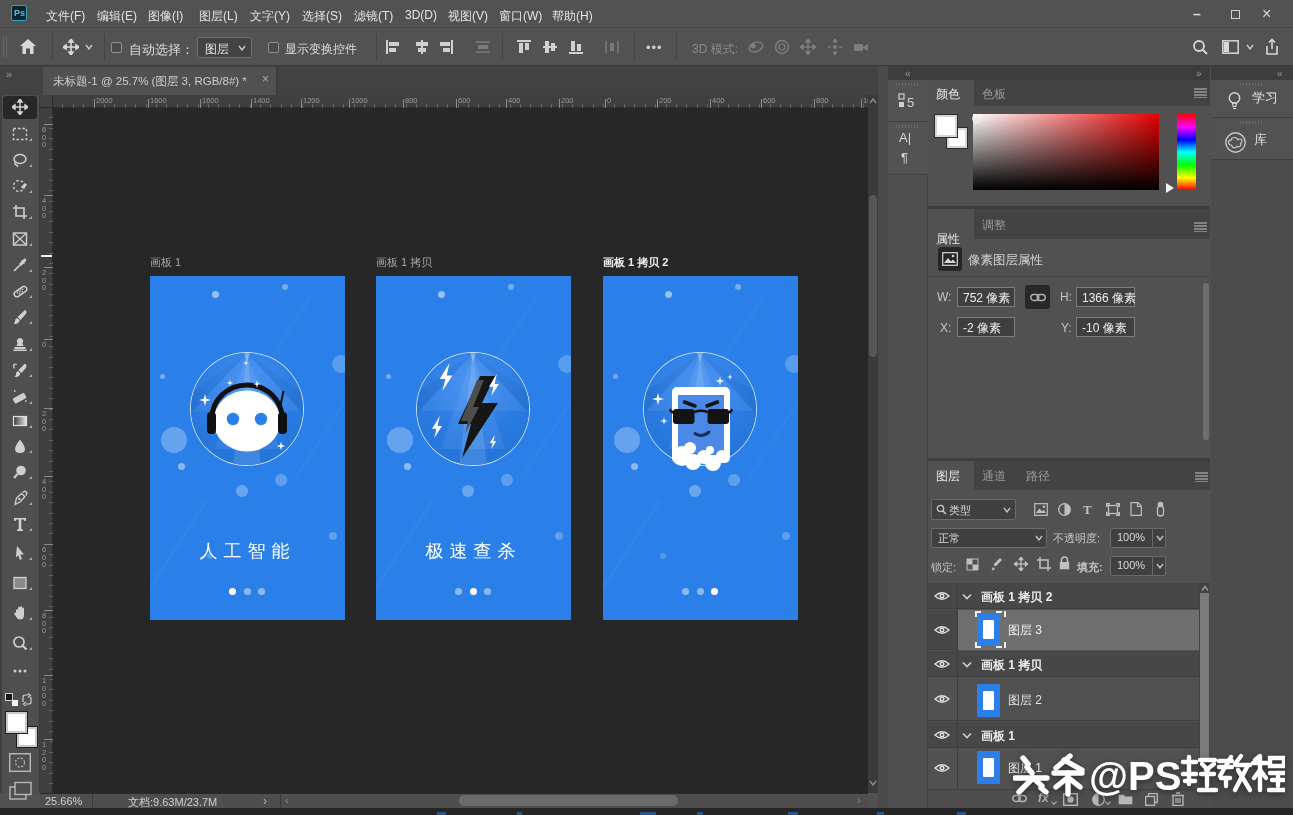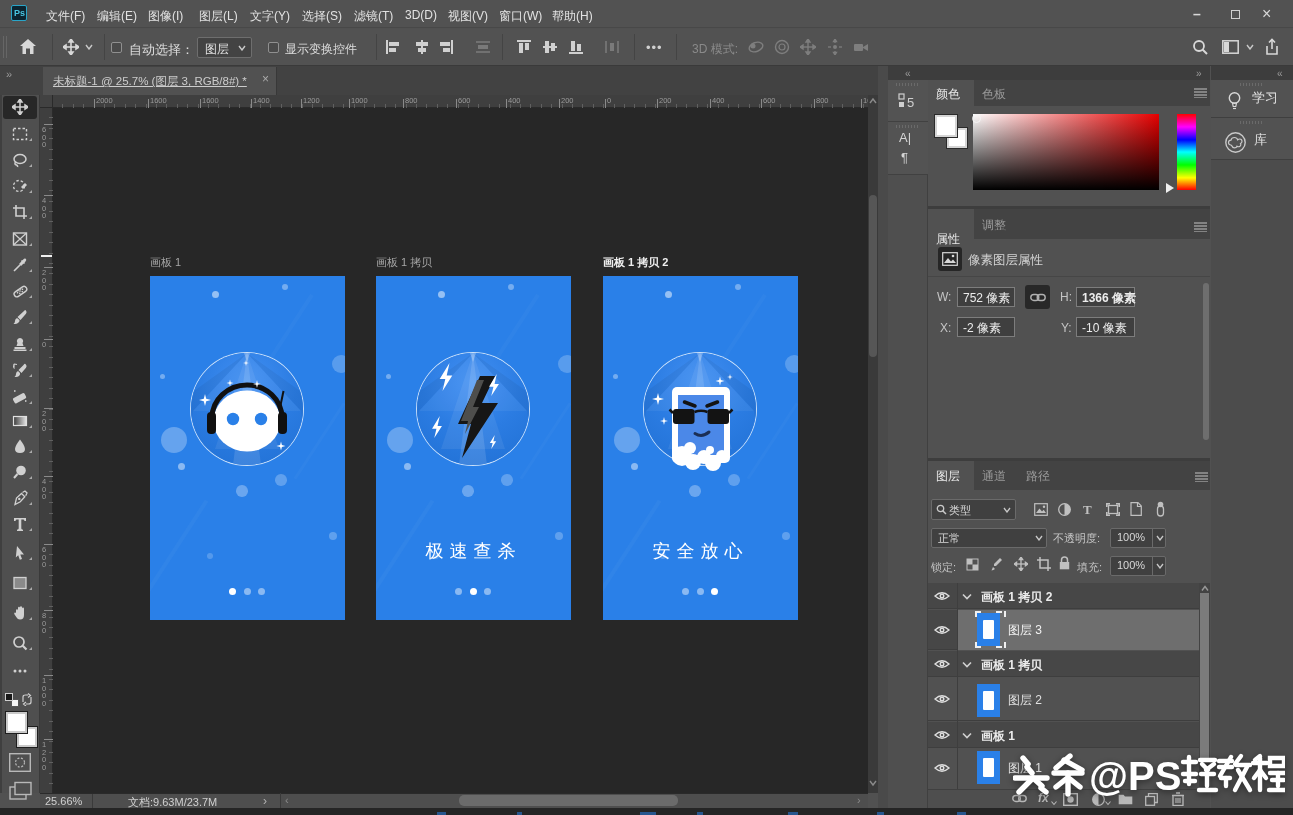--- a/index.html
+++ b/index.html
@@ -150,21 +150,21 @@
 <svg class="ab" style="left:1264px;top:38px;" width="16" height="18" viewBox="0 0 16 18">
       <g stroke="#d8d8d8" stroke-width="1.6" fill="none">
         <path d="M3 8 L3 16 L13 16 L13 8"></path>
         <line x1="8" y1="1.5" x2="8" y2="11"></line>
         <path d="M5 4.5 L8 1.5 L11 4.5"></path>
       </g>
     </svg>
 <div class="ab" style="left:0;top:66px;width:888px;height:29px;background:#424242;"></div>
 <div class="txt" style="left:6px;top:68px;font-size:11px;color:#9a9a9a;">»</div>
 <div class="ab" style="left:43px;top:67px;width:234px;height:28px;background:#515151;border-right:1px solid #383838;"></div>
-<div class="txt" style="left:53px;top:74px;font-size:11.5px;color:#cccccc;text-decoration:underline;">未标题-1 @ 25.7% (图层 3, RGB/8#) *</div>
+<div class="txt" style="left:53px;top:74px;font-size:11.5px;color:#cccccc;">未标题-1 @ 25.7% (图层 3, RGB/8#) *</div>
 <div class="txt" style="left:262px;top:72px;font-size:12px;color:#aaaaaa;">×</div>
 <div class="ab" style="left:0;top:95px;width:40px;height:698px;background:#4f4f4f;border-right:1px solid #3a3a3a;box-shadow:inset 2px 0 0 #3f3f3f;"></div>
 <div class="ab" style="left:3px;top:96px;width:34px;height:23px;background:#272727;border-radius:3px;"></div>
 <svg class="ab" style="left:12px;top:99px;" width="16" height="16" viewBox="0 0 16 16">
       <g stroke="#d0d0d0" stroke-width="1.5" fill="#d0d0d0">
         <line x1="8" y1="2.5" x2="8" y2="13.5"></line>
         <line x1="2.5" y1="8" x2="13.5" y2="8"></line>
         <path d="M8 0 L10 3 L6 3 Z"></path>
         <path d="M8 16 L10 13 L6 13 Z"></path>
         <path d="M0 8 L3 6 L3 10 Z"></path>
@@ -401,20 +401,21 @@
         <path d="M62 142 A 35 33 0 0 1 132 142" fill="none" stroke="#101010" stroke-width="5"></path>
         <rect x="57" y="136" width="9" height="22" rx="4" fill="#101010"></rect>
         <rect x="128" y="136" width="9" height="22" rx="4" fill="#101010"></rect>
         <line x1="129.5" y1="134" x2="133.5" y2="115" stroke="#101010" stroke-width="2"></line>
         <path d="M55 118 L56.2 122.8 L61 124 L56.2 125.2 L55 130 L53.8 125.2 L49 124 L53.8 122.8 Z" fill="#fff"></path>
         <path d="M80 103.5 L80.7 106.3 L83.5 107 L80.7 107.7 L80 110.5 L79.3 107.7 L76.5 107 L79.3 106.3 Z" fill="#fff"></path>
         <path d="M107 104 L107.8 107.2 L111 108 L107.8 108.8 L107 112 L106.2 108.8 L103 108 L106.2 107.2 Z" fill="#fff"></path>
         <path d="M131 165.5 L131.9 169.1 L135.5 170 L131.9 170.9 L131 174.5 L130.1 170.9 L126.5 170 L130.1 169.1 Z" fill="#fff"></path>
         <path d="M96 84 L96.6 86.4 L99 87 L96.6 87.6 L96 90 L95.4 87.6 L93 87 L95.4 86.4 Z" fill="#fff"></path>
       </svg>
+      <div style="position:absolute;left:0;top:263px;width:195px;text-align:center;font-size:18px;letter-spacing:6px;color:#fff;">人工智能</div>
       <div style="position:absolute;left:79.0px;top:312px;width:7px;height:7px;border-radius:50%;background:rgba(255,255,255,1);"></div>
       <div style="position:absolute;left:93.5px;top:312px;width:7px;height:7px;border-radius:50%;background:rgba(255,255,255,0.45);"></div>
       <div style="position:absolute;left:108.0px;top:312px;width:7px;height:7px;border-radius:50%;background:rgba(255,255,255,0.45);"></div>
     </div>
 <div class="ab" style="left:376px;top:276px;width:195px;height:344px;background:#2a80e8;overflow:hidden;">
       <div style="position:absolute;left:130px;top:10px;width:4px;height:110px;background:rgba(255,255,255,0.028);transform:rotate(33deg);"></div>
       <div style="position:absolute;left:22px;top:215px;width:4px;height:120px;background:rgba(255,255,255,0.03);transform:rotate(33deg);"></div>
       <div style="position:absolute;left:168px;top:120px;width:3px;height:90px;background:rgba(255,255,255,0.028);transform:rotate(33deg);"></div>
       <div style="position:absolute;left:61.5px;top:14.5px;width:7.0px;height:7.0px;border-radius:50%;background:rgba(255,255,255,0.5);"></div>
       <div style="position:absolute;left:132px;top:8px;width:6px;height:6px;border-radius:50%;background:rgba(255,255,255,0.35);"></div>
@@ -502,21 +503,20 @@
         <rect x="70" y="133" width="21.5" height="15" rx="3" fill="#131313"></rect>
         <rect x="104.5" y="133" width="21.5" height="15" rx="3" fill="#131313"></rect>
         <path d="M91.5 136 Q98 133.5 104.5 136" stroke="#131313" stroke-width="2.5" fill="none"></path>
         <path d="M70 137 L66.5 133.5 M126 137 L129.5 133.5" stroke="#131313" stroke-width="2.5"></path>
         <path d="M92 157.5 Q99 162 106 156" stroke="#1b2f55" stroke-width="3" fill="none" stroke-linecap="round"></path>
         <path d="M55 117 L56.2 121.8 L61 123 L56.2 124.2 L55 129 L53.8 124.2 L49 123 L53.8 121.8 Z" fill="#fff"></path>
         <path d="M61 141 L61.8 144.2 L65 145 L61.8 145.8 L61 149 L60.2 145.8 L57 145 L60.2 144.2 Z" fill="#fff"></path>
         <path d="M117 100.5 L117.9 104.1 L121.5 105 L117.9 105.9 L117 109.5 L116.1 105.9 L112.5 105 L116.1 104.1 Z" fill="#fff"></path>
         <path d="M127 98 L127.6 100.4 L130 101 L127.6 101.6 L127 104 L126.4 101.6 L124 101 L126.4 100.4 Z" fill="#fff"></path>
       </svg>
-      <div style="position:absolute;left:0;top:263px;width:195px;text-align:center;font-size:18px;letter-spacing:6px;color:#fff;">安全放心</div>
       <div style="position:absolute;left:79.0px;top:312px;width:7px;height:7px;border-radius:50%;background:rgba(255,255,255,0.45);"></div>
       <div style="position:absolute;left:93.5px;top:312px;width:7px;height:7px;border-radius:50%;background:rgba(255,255,255,0.45);"></div>
       <div style="position:absolute;left:108.0px;top:312px;width:7px;height:7px;border-radius:50%;background:rgba(255,255,255,1);"></div>
     </div>
 <div class="ab" style="left:868px;top:95px;width:10px;height:698px;background:#3a3a3a;"></div>
 <div class="ab" style="left:869px;top:195px;width:8px;height:162px;background:#565656;border-radius:4px;"></div>
 <svg class="ab" style="left:869px;top:97px;" width="8" height="8" viewBox="0 0 8 8">
       <path d="M1 6 L4 2 L7 6" stroke="#8a8a8a" stroke-width="1.4" fill="none"></path>
     </svg>
 <svg class="ab" style="left:869px;top:779px;" width="8" height="8" viewBox="0 0 8 8">
@@ -601,21 +601,21 @@
 <div class="txt" style="left:963px;top:290px;font-size:12px;color:#ececec;text-align:right;">752 像素</div>
 <div class="ab" style="left:1025px;top:285px;width:25px;height:24px;background:#282828;border-radius:3px;"></div>
 <svg class="ab" style="left:1030px;top:293px;" width="16" height="9" viewBox="0 0 16 9">
       <g fill="none" stroke="#b0b0b0" stroke-width="1.4">
         <rect x="0.8" y="1.5" width="8" height="6" rx="3"></rect>
         <rect x="7.2" y="1.5" width="8" height="6" rx="3"></rect>
       </g>
     </svg>
 <div class="txt" style="left:1060px;top:290px;font-size:12px;color:#c4c4c4;">H:</div>
 <div class="ab" style="left:1076px;top:287px;width:59px;height:20px;background:#3f3f3f;border:1px solid #7d7d7d;"></div>
-<div class="txt" style="left:1082px;top:290px;font-size:12px;color:#ececec;font-weight:bold;">1366 像素</div>
+<div class="txt" style="left:1082px;top:290px;font-size:12px;color:#ececec;">1366 像素</div>
 <div class="txt" style="left:940px;top:321px;font-size:12px;color:#c4c4c4;">X:</div>
 <div class="ab" style="left:957px;top:317px;width:58px;height:20px;background:#3f3f3f;border:1px solid #7d7d7d;"></div>
 <div class="txt" style="left:963px;top:320px;font-size:12px;color:#ececec;">-2 像素</div>
 <div class="txt" style="left:1061px;top:321px;font-size:12px;color:#c4c4c4;">Y:</div>
 <div class="ab" style="left:1076px;top:317px;width:59px;height:20px;background:#3f3f3f;border:1px solid #7d7d7d;"></div>
 <div class="txt" style="left:1082px;top:320px;font-size:12px;color:#ececec;">-10 像素</div>
 <div class="ab" style="left:1203px;top:283px;width:6px;height:157px;background:#6e6e6e;border-radius:3px;"></div>
 <div class="ab" style="left:928px;top:458px;width:282px;height:3px;background:#3d3d3d;"></div>
 <div class="ab" style="left:928px;top:461px;width:282px;height:29px;background:#434343;"></div>
 <div class="ab" style="left:928px;top:461px;width:46px;height:29px;background:#515151;"></div>
@@ -705,21 +705,21 @@
       </g>
     </svg>
 <svg class="ab" style="left:1037px;top:557px;" width="14" height="14" viewBox="0 0 14 14">
       <path d="M3 0 L3 11 L14 11" fill="none" stroke="#c0c0c0" stroke-width="1.5"></path>
       <path d="M0 3 L11 3 L11 14" fill="none" stroke="#c0c0c0" stroke-width="1.5"></path>
     </svg>
 <svg class="ab" style="left:1059px;top:556px;" width="11" height="14" viewBox="0 0 11 14">
       <rect x="0.8" y="6" width="9.4" height="7.3" fill="#c0c0c0"></rect>
       <path d="M2.5 6 L2.5 4 Q2.5 1 5.5 1 Q8.5 1 8.5 4 L8.5 6" fill="none" stroke="#c0c0c0" stroke-width="1.5"></path>
     </svg>
-<div class="txt" style="left:1077px;top:560px;font-size:11px;color:#c4c4c4;">填充:</div>
+<div class="txt" style="left:1077px;top:560px;font-size:11px;color:#c4c4c4;font-weight:bold;">填充:</div>
 <div class="ab" style="left:1110px;top:556px;width:56px;height:20px;background:#404040;border:1px solid #6a6a6a;border-radius:2px;"></div>
 <div class="txt" style="left:1117px;top:559px;font-size:11px;color:#d8d8d8;">100%</div>
 <div class="ab" style="left:1152px;top:556px;width:1px;height:20px;background:#6a6a6a;"></div>
 <svg class="ab" style="left:1156px;top:563px;" width="8" height="6" viewBox="0 0 8 6">
       <path d="M1 1 L4 5 L7 1" stroke="#c8c8c8" stroke-width="1.3" fill="none"></path>
     </svg>
 <div class="ab" style="left:928px;top:583px;width:282px;height:26px;background:#474747;border-bottom:1px solid #3e3e3e;"></div>
 <svg class="ab" style="left:934px;top:591px;" width="16" height="10" viewBox="0 0 16 10">
       <path d="M1 5 Q8 -1.5 15 5 Q8 11.5 1 5 Z" fill="none" stroke="#dedede" stroke-width="1.4"></path>
       <circle cx="8" cy="5" r="1.8" fill="none" stroke="#dedede" stroke-width="1.4"></circle>

